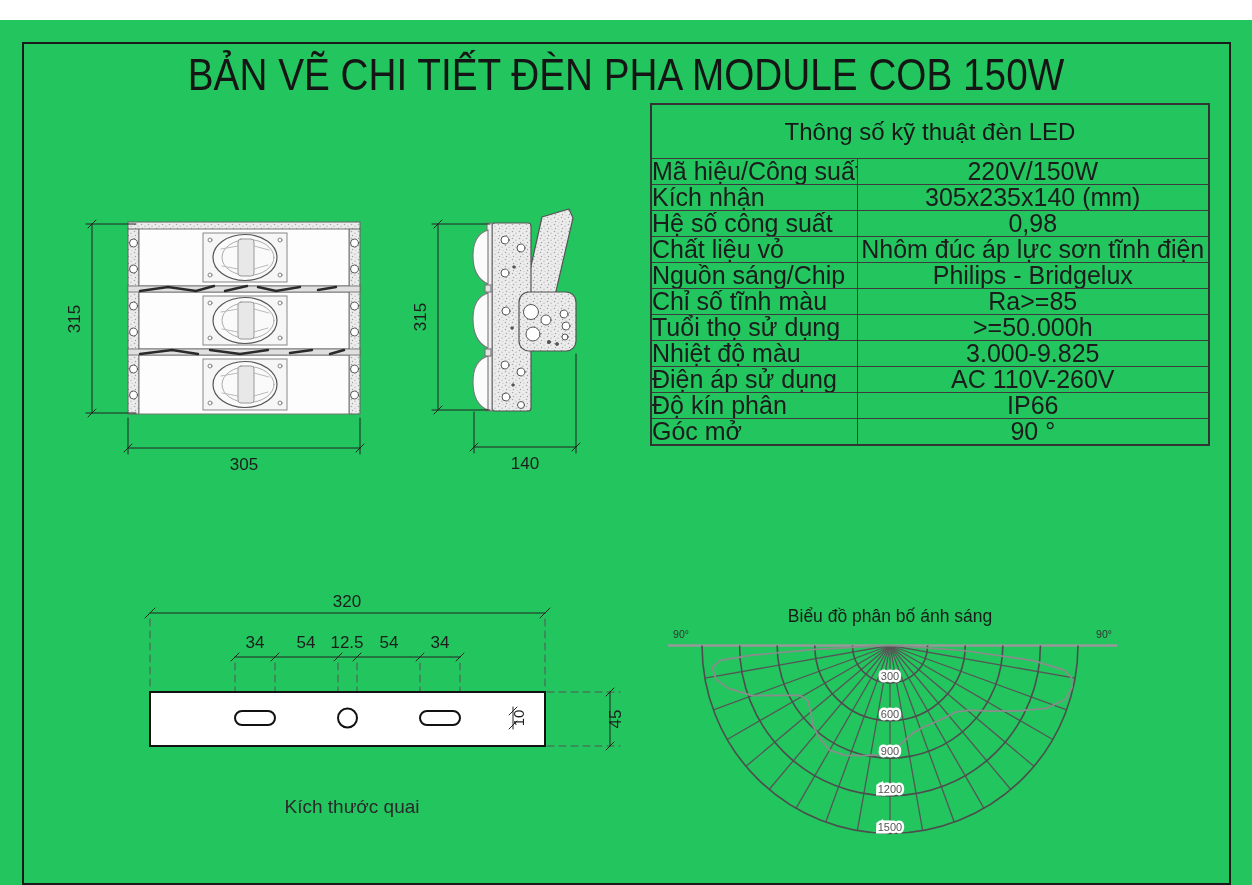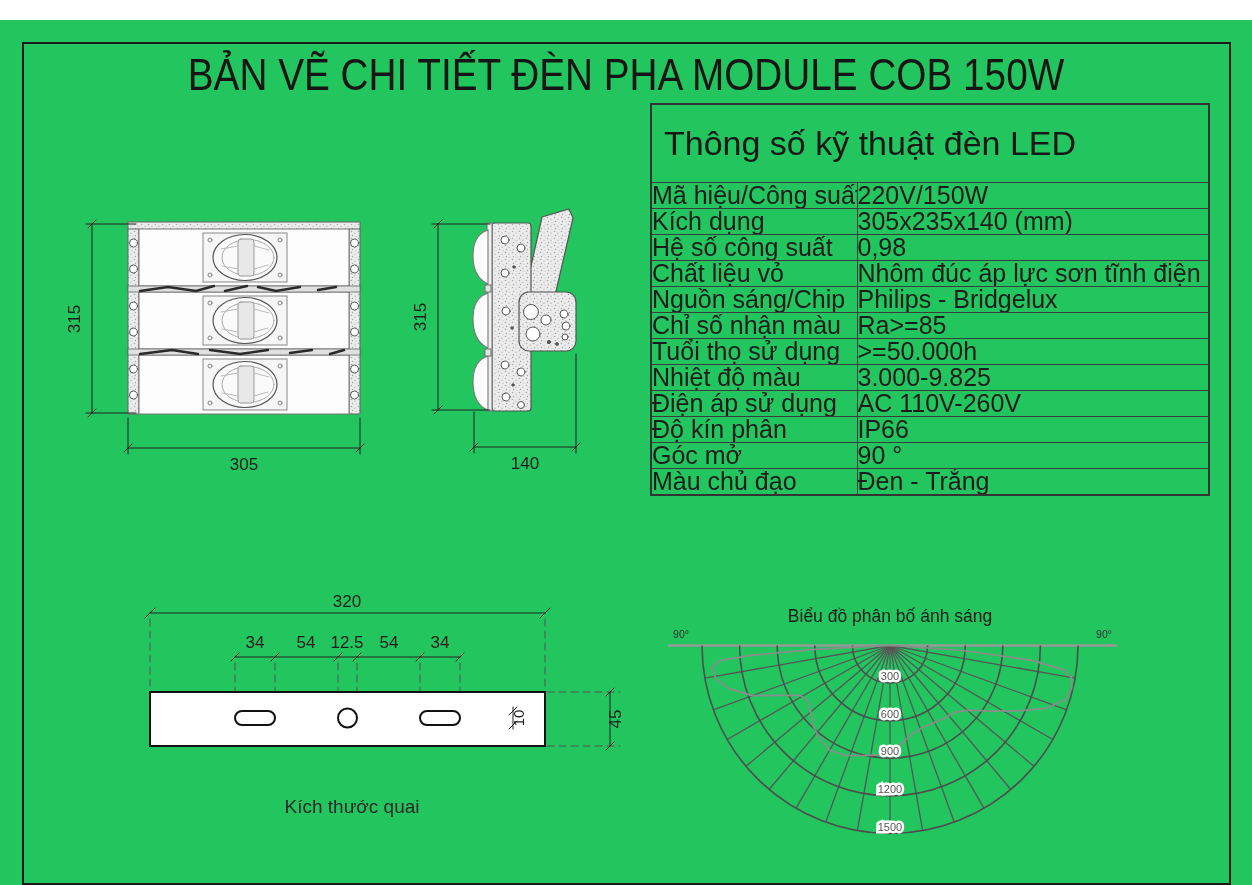--- a/index.html
+++ b/index.html
@@ -6,26 +6,26 @@
   .page{position:relative;width:1252px;height:885px;background:#22c55e;overflow:hidden;
         font-family:"Liberation Sans",sans-serif;color:#111;margin-top:20px;}
   .outer-border{position:absolute;left:22px;top:22px;width:1205px;height:839px;
         border:2px solid #1a1a1a;}
   .page-title{position:absolute;top:33px;left:0;width:100%;text-align:center;
         font-size:44px;line-height:1;color:#151515;white-space:nowrap;
         transform:scaleX(.88);transform-origin:center;}
   
   table.spec{position:absolute;left:650px;top:83px;width:558px;border-collapse:collapse;
         table-layout:fixed;border:2px solid #333;}
-  table.spec th{border:1px solid #3c3c3c;height:53px;font-size:34px;font-weight:400;
-        text-align:left;color:#171717;padding:12px;}
+  table.spec th{border:1px solid #3c3c3c;height:53px;font-size:24px;font-weight:400;
+        text-align:center;color:#171717;padding:0;}
   table.spec td{border:1px solid #3c3c3c;height:23px;font-size:25px;color:#1c1c1c;
         padding:0;line-height:1;white-space:nowrap;overflow:hidden;}
   td.c-label{padding-left:15px;text-align:left;}
-  td.c-value{}
+  td.c-value{text-align:center;}
   svg{position:absolute;overflow:visible;}
   svg text{font-family:"Liberation Sans",sans-serif;fill:#1d1d1d;}
   .dim-text{font-size:17px;}
   .dim-text-sm{font-size:15px;}
   .caption-text{font-size:19px;fill:#2a2a2a;}
   .chart-title-text{font-size:17.5px;fill:#1a1a1a;}
   .deg-text{font-size:10.5px;fill:#333;}
 </style>
 </head>
 <body>
@@ -44,37 +44,37 @@
       <tr>
         <th colspan="2">Thông số kỹ thuật đèn LED</th>
       </tr>
     </thead>
     <tbody>
         <tr>
           <td class="c-label">Mã hiệu/Công suất</td>
           <td class="c-value">220V/150W</td>
         </tr>
         <tr>
-          <td class="c-label">Kích dụng</td>
+          <td class="c-label">Kích nhận</td>
           <td class="c-value">305x235x140 (mm)</td>
         </tr>
         <tr>
           <td class="c-label">Hệ số công suất</td>
           <td class="c-value">0,98</td>
         </tr>
         <tr>
           <td class="c-label">Chất liệu vỏ</td>
           <td class="c-value">Nhôm đúc áp lực sơn tĩnh điện</td>
         </tr>
         <tr>
           <td class="c-label">Nguồn sáng/Chip</td>
           <td class="c-value">Philips - Bridgelux</td>
         </tr>
         <tr>
-          <td class="c-label">Chỉ số nhận màu</td>
+          <td class="c-label">Chỉ số tĩnh màu</td>
           <td class="c-value">Ra&gt;=85</td>
         </tr>
         <tr>
           <td class="c-label">Tuổi thọ sử dụng</td>
           <td class="c-value">&gt;=50.000h</td>
         </tr>
         <tr>
           <td class="c-label">Nhiệt độ màu</td>
           <td class="c-value">3.000-9.825</td>
         </tr>
@@ -82,24 +82,20 @@
           <td class="c-label">Điện áp sử dụng</td>
           <td class="c-value">AC 110V-260V</td>
         </tr>
         <tr>
           <td class="c-label">Độ kín phân</td>
           <td class="c-value">IP66</td>
         </tr>
         <tr>
           <td class="c-label">Góc mở</td>
           <td class="c-value">90 °</td>
-        </tr>
-        <tr>
-          <td class="c-label">Màu chủ đạo</td>
-          <td class="c-value">Đen - Trắng</td>
         </tr>
       </tbody>
   </table>
 
   <svg style="left:60px;top:180px;width:540px;height:290px" viewBox="60 180 540 290">
     <defs>
       <pattern id="speck" width="7" height="7" patternUnits="userSpaceOnUse">
         <rect width="7" height="7" fill="#ececec"></rect>
         <circle cx="1.5" cy="1.5" r="0.8" fill="#a9a9a9"></circle>
         <circle cx="5" cy="3.2" r="0.7" fill="#b5b5b5"></circle>

